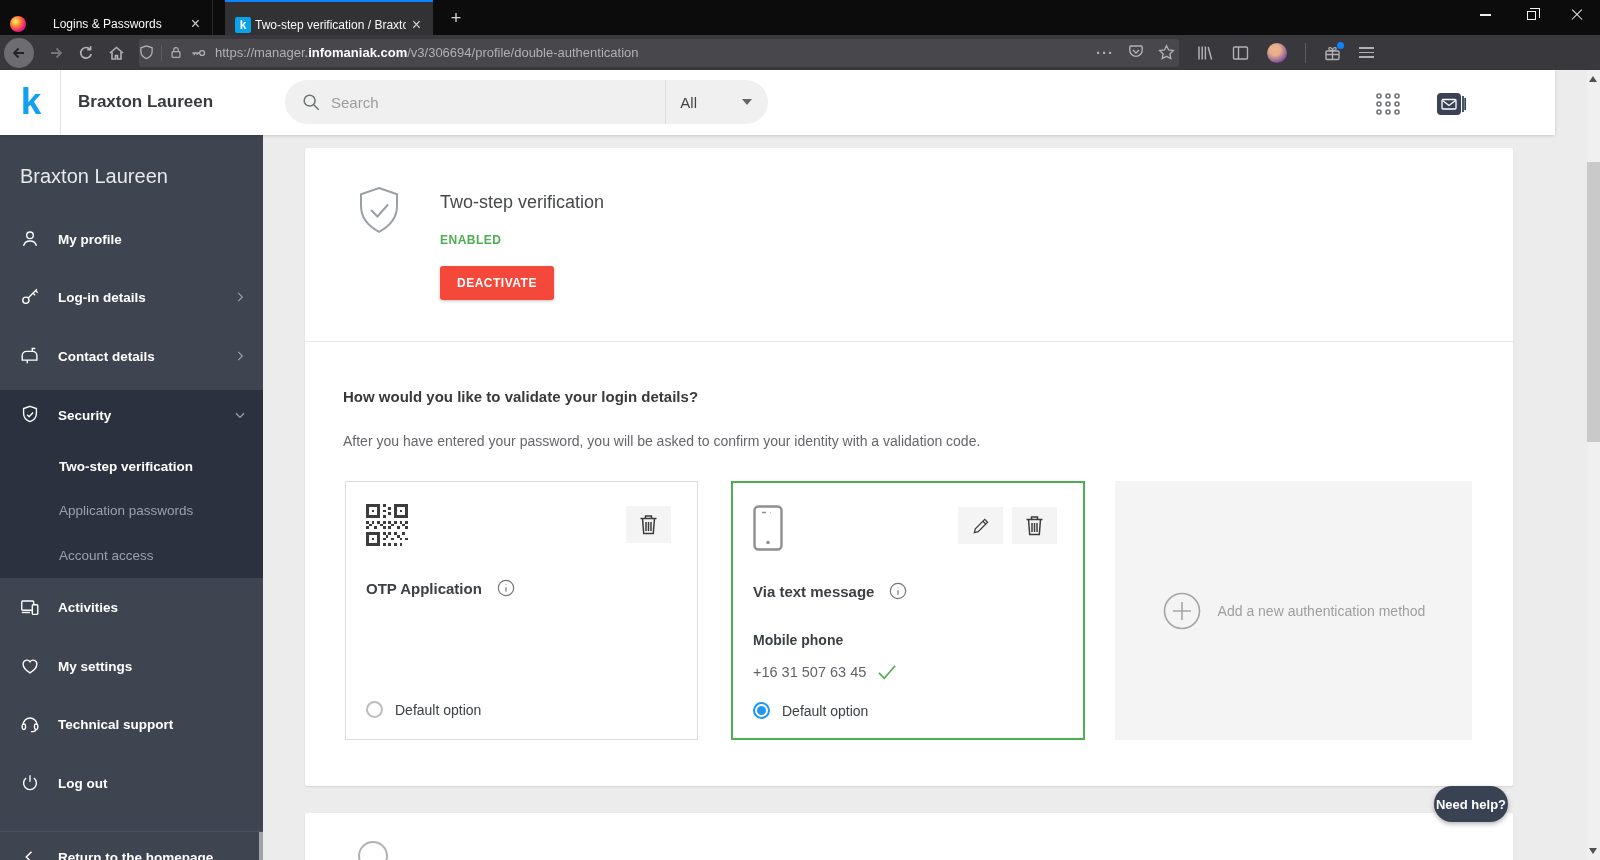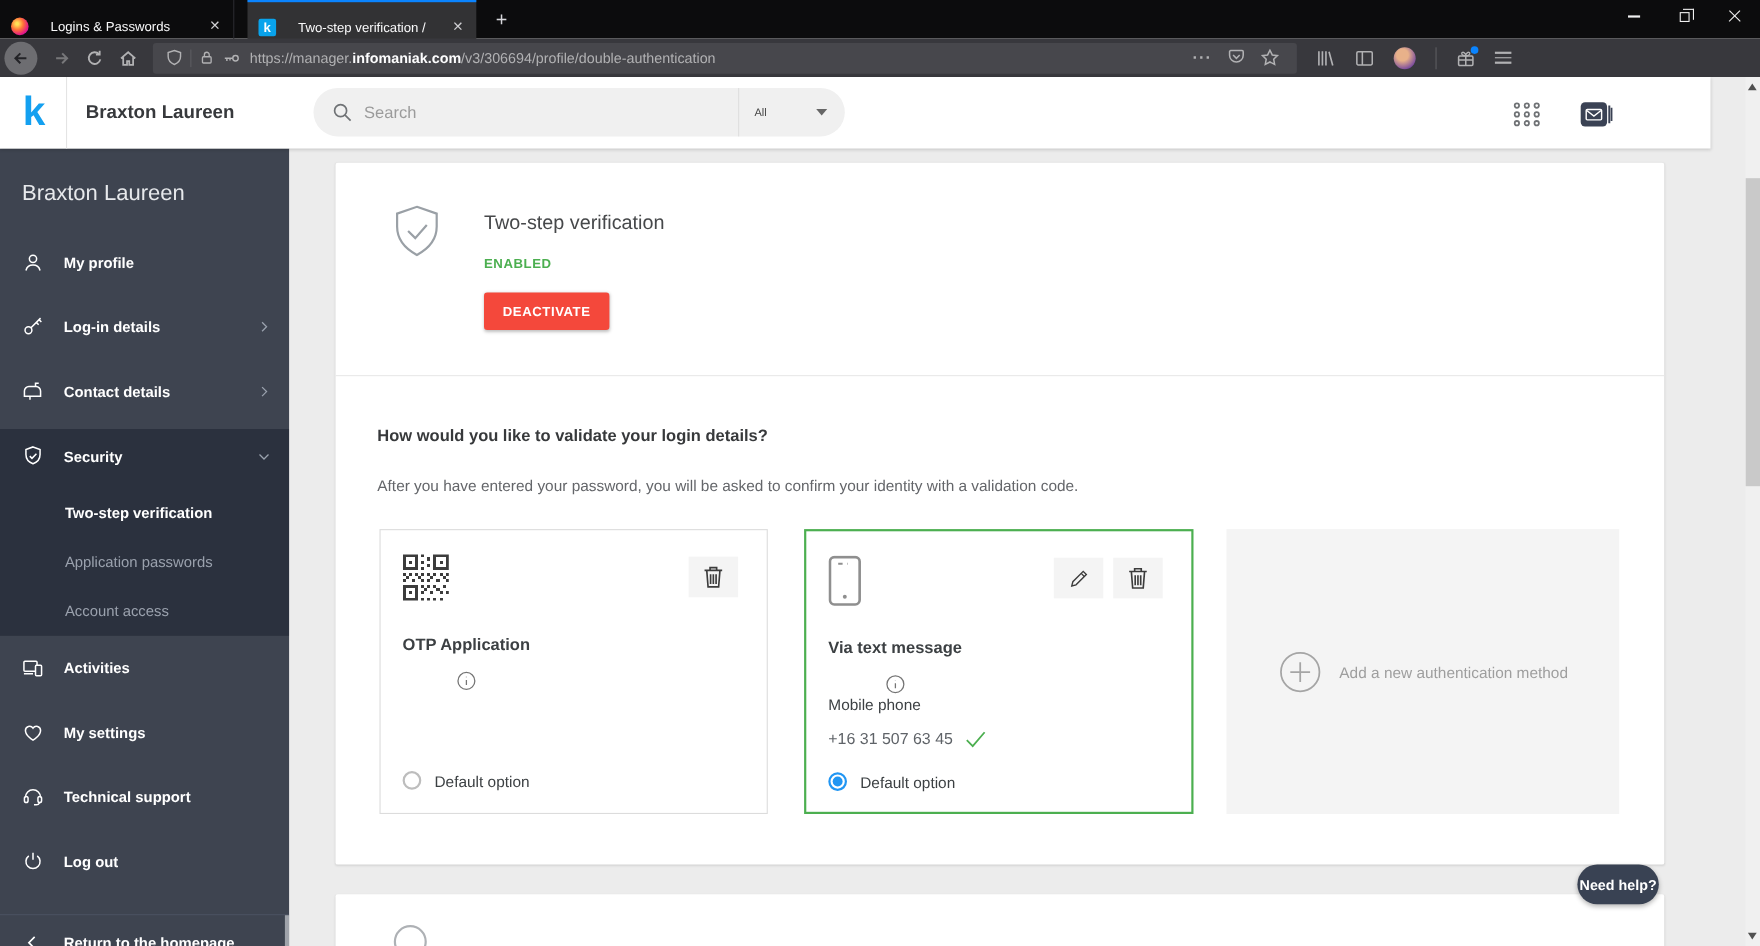--- a/index.html
+++ b/index.html
@@ -1,42 +1,42 @@
 <!DOCTYPE html>
 <html><head>
 <meta charset="utf-8">
 <style>
   * { margin:0; padding:0; box-sizing:border-box; }
   html,body { width:1600px; height:860px; }
   body { position:relative; overflow:hidden; font-family:"Liberation Sans",sans-serif; background:#ececec; }
 
   
   .tabbar { position:absolute; left:0; top:0; right:0; height:35px; background:#0c0c0d; }
-  .tab { position:absolute; top:0; height:47px; display:flex; align-items:center; gap:20px; padding:0 10px; color:#f9f9fa; font-size:12px; }
+  .tab { position:absolute; top:0; height:47px; display:flex; align-items:center; gap:4px; padding:0 10px; color:#f9f9fa; font-size:12px;text-align:center; }
   .tab.inactive { left:0; width:213px; border-right:1px solid #2a2a2e; }
   .tab.active { left:225px; width:208px; background:#323234; border-top:2px solid #0a84ff; }
   .tab-title { flex:1; white-space:nowrap; overflow:hidden; }
   .tab-close { font-size:16px; color:#cfcfd2; padding:0 2px; cursor:default; }
   .favicon-lockwise { width:16px; height:16px; border-radius:50%; background:radial-gradient(circle at 35% 35%, #ffe156 8%, #ff7139 38%, #e31587 70%, #7542e5 100%); flex:0 0 auto; }
   .favicon-k { width:16px; height:16px; background:#09a3ec; color:#fff; border-radius:2px; font-weight:bold; font-size:12px; display:flex; align-items:center; justify-content:center; flex:0 0 auto; }
   .newtab-btn { position:absolute; left:443px; top:5px; width:26px; height:26px; color:#d7d7db; font-size:18px; display:flex; align-items:center; justify-content:center; }
   .win-controls { position:absolute; right:0; top:0; height:30px; display:flex; }
   .win-btn { width:46px; height:30px; display:flex; align-items:center; justify-content:center; }
   .win-min-glyph { width:11px; height:1.5px; background:#f0f0f0; }
   .win-restore-glyph { width:9px; height:9px; border:1.2px solid #f0f0f0; position:relative; background:#0c0c0d; }
   .win-restore-glyph:before { content:""; position:absolute; left:2px; top:-4px; width:9px; height:9px; border:1.2px solid #f0f0f0; border-left:none; border-bottom:none; }
   .win-close-glyph { position:relative; width:12px; height:12px; }
   .win-close-glyph:before,.win-close-glyph:after { content:""; position:absolute; left:-1px; top:5px; width:14px; height:1.4px; background:#f0f0f0; }
   .win-close-glyph:before { transform:rotate(45deg); } .win-close-glyph:after { transform:rotate(-45deg); }
 
   .toolbar { position:absolute; left:0; top:35px; right:0; height:35px; background:#38383d; display:flex; align-items:center; }
   .nav-btn { display:flex; align-items:center; justify-content:center; }
   .back-circle { width:30px; height:30px; border-radius:50%; background:#6d6d71; margin-left:4px; }
   .nav-ic { margin-left:14px; }
-  .urlbar { height:28px; background:#47474c; border-radius:3px; margin-left:14px; width:1040px; display:flex; align-items:center; padding:0 12px; }
+  .urlbar { height:28px; background:#47474c; border-radius:3px; margin-left:14px; width:1040px; display:flex; align-items:center; padding:0 0; }
   .urlbar .sep { width:1px; height:16px; background:#5c5c61; margin:0 7px; }
   .url-text { font-size:13px; color:#b1b1b3; margin-left:8px; flex:1; white-space:nowrap; overflow:hidden; }
   .url-text b { color:#fdfdfe; font-weight:bold; }
   .url-right { display:flex; align-items:center; gap:14px; margin-right:4px; }
   .dots-glyph { color:#b1b1b3; font-size:15px; font-weight:bold; letter-spacing:1px; }
   .tb-right { display:flex; align-items:center; gap:18px; margin-left:18px; }
   .tb-sep { width:1px; height:20px; background:#5c5c61; }
   .mini-avatar { width:20px; height:20px; border-radius:50%; background:radial-gradient(circle at 40% 35%, #e8b18a 30%, #7a4b9e 75%, #3a2a5e 100%); }
   .gift-wrap { position:relative; }
   .gift-dot { position:absolute; right:-3px; top:-3px; width:7px; height:7px; border-radius:50%; background:#0a84ff; }
@@ -44,21 +44,21 @@
   .hamburger i { display:block; height:1.6px; background:#b1b1b3; }
 
   
   .appheader { position:absolute; left:0; top:70px; width:1555px; height:65px; background:#fff; box-shadow:0 1px 3px rgba(0,0,0,.15); z-index:6; }
   .k-logo { position:absolute; left:14px; top:8px; width:34px; height:48px; color:#14a0f0; font-size:37px; font-weight:bold; display:flex; align-items:center; justify-content:center; }
   .hdr-vsep { position:absolute; left:60px; top:0; width:1px; height:65px; background:#e4e4e4; }
   .hdr-name { position:absolute; left:78px; top:22px; font-size:17px; font-weight:bold; color:#37393c; }
   .searchbar { position:absolute; left:285px; top:10px; width:483px; height:44px; background:#f0f0f0; border-radius:22px; display:flex; align-items:center; }
   .search-ph { color:#9b9b9b; font-size:15px; margin-left:10px; flex:1; }
   .search-filter { display:flex; align-items:center; gap:45px; border-left:1px solid #dedede; height:44px; padding:0 16px 0 14px; }
-  .filter-val { font-size:10px; color:#444; }
+  .filter-val { font-size:15px; color:#444; }
   .caret-down { width:0; height:0; border-left:5px solid transparent; border-right:5px solid transparent; border-top:6px solid #666; } 
   .grid-icon-wrap { position:absolute; left:1375px; top:21px; }
   .mail-icon-wrap { position:absolute; left:1436px; top:21px; }
   .bl-avatar { position:absolute; left:1497px; top:85px; width:38px; height:38px; border-radius:50%; background:#7b70b6; color:#fff; font-size:14px; font-weight:bold; display:flex; align-items:center; justify-content:center; position:absolute; }
 
   
   .sidebar { position:absolute; left:0; top:135px; width:263px; bottom:0; background:#3e4450; overflow:hidden; }
   .sb-name { position:absolute; left:20px; top:30px; font-size:20px; color:#e7e9ec; }
   .sb-row { position:absolute; left:0; width:263px; height:44px; display:flex; align-items:center; cursor:pointer; }
   .sb-ic { position:absolute; left:18px; width:24px; height:24px; display:flex; align-items:center; justify-content:center; }
@@ -83,24 +83,24 @@
   .question { position:absolute; left:38px; top:240px; font-size:15px; font-weight:bold; color:#37393b; }
   .description { position:absolute; left:38px; top:285px; font-size:14px; color:#64666a; }
 
   .method-card { position:absolute; top:333px; height:259px; background:#fff; border:1px solid #dcdcdc; }
   .mc-a { left:40px; width:353px; }
   .mc-b { left:426px; width:354px; border:2px solid #4caf50; }
   .mc-add { left:810px; width:357px; background:#f4f4f4; border:none; display:flex; flex-direction:row; align-items:center; justify-content:center; gap:16px; cursor:pointer; }
   .mc-icon { position:absolute; left:20px; top:22px; }
   .mc-actions { position:absolute; right:26px; top:24px; display:flex; gap:9px; }
   .sq-btn { width:45px; height:37px; background:#f4f4f4; display:flex; align-items:center; justify-content:center; cursor:pointer; }
-  .mc-name-row { position:absolute; left:20px; top:96px; display:flex; align-items:center; gap:14px;flex-direction:column; }
+  .mc-name-row { position:absolute; left:20px; top:96px; display:flex; align-items:center; gap:14px; }
   .mc-b .mc-name-row { top:98px; }
   .mc-name { font-size:15px; font-weight:bold; color:#3c4043; }
-  .mc-sub-label { position:absolute; left:20px; top:149px; font-size:14px; font-weight:normal; color:#3c4043;text-align:right; }
+  .mc-sub-label { position:absolute; left:20px; top:149px; font-size:14px; font-weight:bold; color:#3c4043;text-align:right; }
   .mc-phone-row { position:absolute; left:20px; top:180px; display:flex; align-items:center; gap:10px; font-size:14.5px; color:#5f6368; }
   .mc-default { position:absolute; left:20px; top:219px; display:flex; align-items:flex-end; gap:12px; cursor:pointer; }
   .radio { width:17px; height:17px; border-radius:50%; border:2px solid #bdbdbd; }
   .radio.checked { border-color:#2196f3; display:flex; align-items:center; justify-content:center; }
   .radio.checked i { display:block; width:9px; height:9px; border-radius:50%; background:#2196f3; }
   .default-label { font-size:14px; color:#3c4043; }
   .add-label { font-size:14px; color:#9e9e9e; }
 
   .card2 { position:absolute; left:42px; top:678px; width:1208px; height:60px; background:#fff; border-radius:2px; box-shadow:0 1px 2px rgba(0,0,0,.1); overflow:hidden; }
   .partial-circle { position:absolute; left:53px; top:28px; width:30px; height:30px; border:2px solid #aeb1b5; border-radius:50%; }

